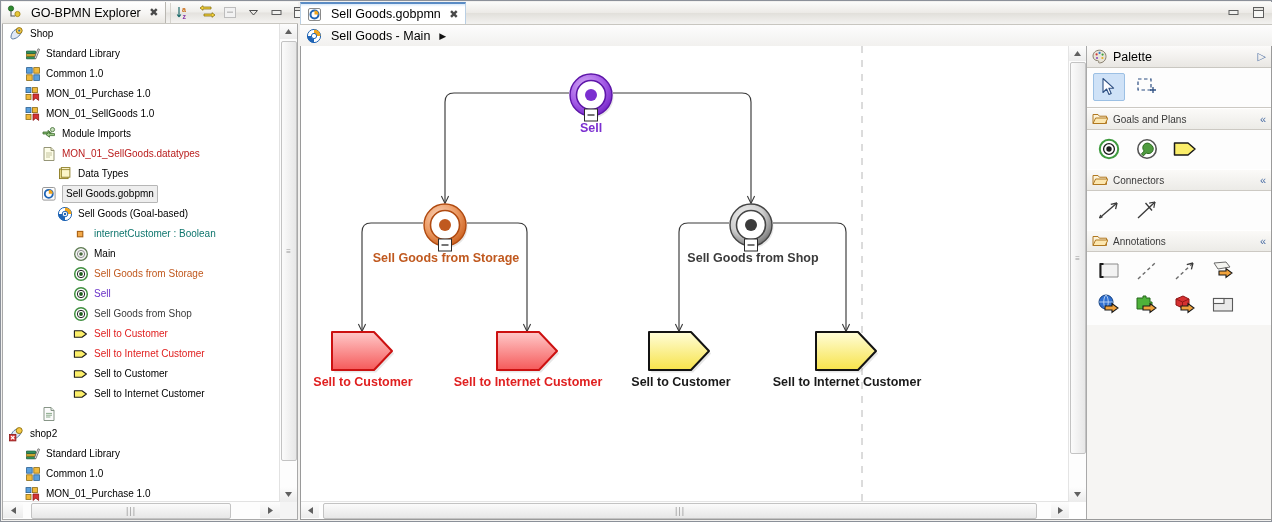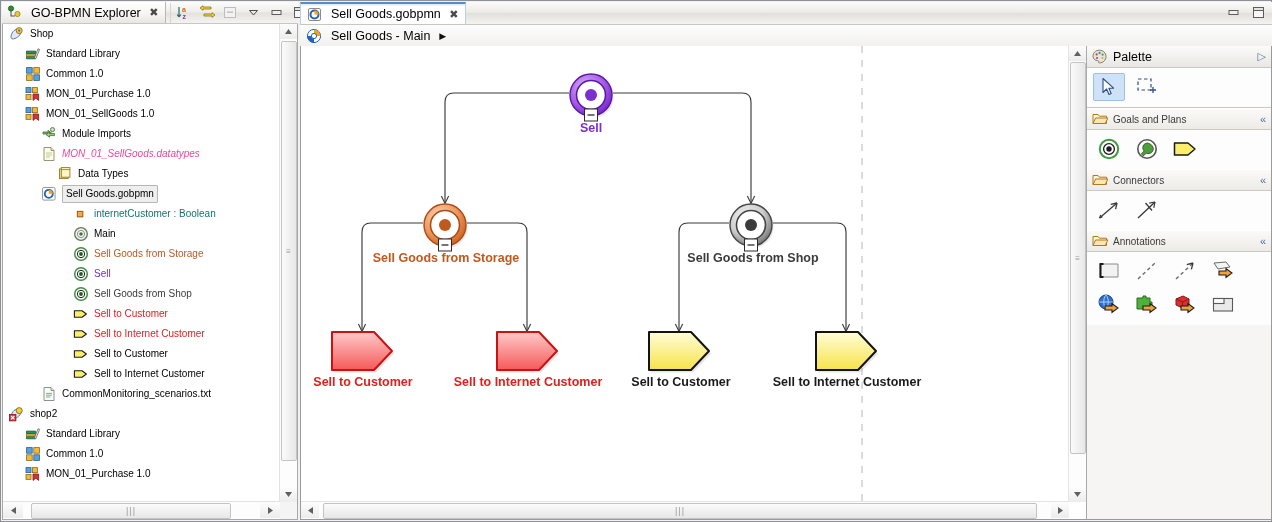--- a/index.html
+++ b/index.html
@@ -213,21 +213,21 @@
             <span class="tlabel" style="color: rgb(0, 0, 0);">Module Imports</span>
           </div>
           <div class="trow" style="padding-left: 38px;">
             <span class="ticon">
               <svg width="16" height="16" viewBox="0 0 16 16">
                 <path d="M3 1.5 L10 1.5 L13 4.5 L13 14.5 L3 14.5 Z" fill="#fdfde8" stroke="#8a8a6a" stroke-width="0.9"></path>
                 <path d="M10 1.5 L10 4.5 L13 4.5" fill="#e9e9c8" stroke="#8a8a6a" stroke-width="0.9"></path>
                 <path d="M5 7 L11 7 M5 9 L11 9 M5 11 L9 11" stroke="#b5b58e" stroke-width="0.8"></path>
               </svg>
             </span>
-            <span class="tlabel" style="color: #ec4899; font-style: italic;">MON_01_SellGoods.datatypes</span>
+            <span class="tlabel" style="color: #b91c1c;">MON_01_SellGoods.datatypes</span>
           </div>
           <div class="trow" style="padding-left: 54px;">
             <span class="ticon">
               <svg width="16" height="16" viewBox="0 0 16 16">
                 <rect x="2.5" y="3" width="8.6" height="9.6" fill="#f7e89a" stroke="#8a7a20" stroke-width="0.9"></rect>
                 <rect x="4.3" y="1.6" width="8.6" height="9.6" fill="#fcf5c8" stroke="#8a7a20" stroke-width="0.9"></rect>
                 <path d="M4.3 3.6 L12.9 3.6" stroke="#8a7a20" stroke-width="0.8"></path>
               </svg>
             </span>
             <span class="tlabel" style="color: rgb(0, 0, 0);">Data Types</span>
@@ -235,20 +235,32 @@
           <div class="trow" style="padding-left: 38px;">
             <span class="ticon">
               <svg width="16" height="16" viewBox="0 0 16 16">
                 <rect x="1.5" y="1.5" width="12.6" height="12.6" rx="1.4" fill="#fcfcfc" stroke="#8f8f8f" stroke-width="0.9"></rect>
                 <circle cx="7.8" cy="7.8" r="4" fill="none" stroke="#1f64b5" stroke-width="1.8"></circle>
                 <path d="M7.8 3.8 A4 4 0 0 1 11.8 7.8 L7.8 7.8 Z" fill="#f0a31a"></path>
               </svg>
             </span>
             <span class="tlabel sel" style="color: rgb(0, 0, 0);">Sell Goods.gobpmn</span>
           </div>
+          <div class="trow" style="padding-left: 54px;">
+            <span class="ticon">
+              <svg width="16" height="16" viewBox="0 0 16 16">
+                <circle cx="8" cy="8" r="6.6" fill="#ffffff" stroke="#1f64b5" stroke-width="1"></circle>
+                <path d="M8 1.4 A6.6 6.6 0 0 1 14.6 8 L8 8 Z" fill="#f0a31a"></path>
+                <path d="M8 14.6 A6.6 6.6 0 0 1 1.4 8 L8 8 Z" fill="#1f64b5"></path>
+                <circle cx="8" cy="8" r="2.8" fill="#fff" stroke="#1f64b5" stroke-width="1"></circle>
+                <circle cx="8" cy="8" r="1.2" fill="#1f64b5"></circle>
+              </svg>
+            </span>
+            <span class="tlabel" style="color: rgb(0, 0, 0);">Sell Goods (Goal-based)</span>
+          </div>
           <div class="trow" style="padding-left: 70px;">
             <span class="ticon">
               <svg width="16" height="16" viewBox="0 0 16 16">
                 <rect x="4.4" y="5.4" width="5.4" height="5.4" fill="#f2a94a" stroke="#a85f10" stroke-width="1.1"></rect>
               </svg>
             </span>
             <span class="tlabel" style="color: #0f766e;">internetCustomer : Boolean</span>
           </div>
           <div class="trow" style="padding-left: 70px;">
             <span class="ticon">
@@ -323,21 +335,20 @@
             <span class="tlabel" style="color: rgb(0, 0, 0);">Sell to Internet Customer</span>
           </div>
           <div class="trow" style="padding-left: 38px;">
             <span class="ticon">
               <svg width="16" height="16" viewBox="0 0 16 16">
                 <path d="M3 1.5 L10 1.5 L13 4.5 L13 14.5 L3 14.5 Z" fill="#fbfbfb" stroke="#7a8a7a" stroke-width="0.9"></path>
                 <path d="M10 1.5 L10 4.5 L13 4.5" fill="#e4ebe4" stroke="#7a8a7a" stroke-width="0.9"></path>
                 <path d="M5 7.4 L11 7.4 M5 9.2 L11 9.2 M5 11 L9.4 11" stroke="#7ea17e" stroke-width="0.9"></path>
               </svg>
             </span>
-            <span class="tlabel" style="color: rgb(0, 0, 0);">CommonMonitoring_scenarios.txt</span>
           </div>
           <div class="trow" style="padding-left: 6px;">
             <span class="ticon">
               <svg width="16" height="16" viewBox="0 0 16 16">
                 <path d="M2 11.5 C2 7 5 3.5 8.6 3 L12 6.5 C11 10 7 13 3.2 13 Z" fill="#dfe8f4" stroke="#4a6c96" stroke-width="0.9"></path>
                 <circle cx="10.2" cy="4.6" r="3" fill="#f6c945" stroke="#8a6e10" stroke-width="0.9"></circle>
                 <rect x="0.5" y="8.5" width="6.4" height="6.4" fill="#d23a3a" stroke="#8a1616" stroke-width="0.8"></rect>
                 <path d="M2 10 L5.4 13.4 M5.4 10 L2 13.4" stroke="#fff" stroke-width="1.2"></path>
               </svg>
             </span>

